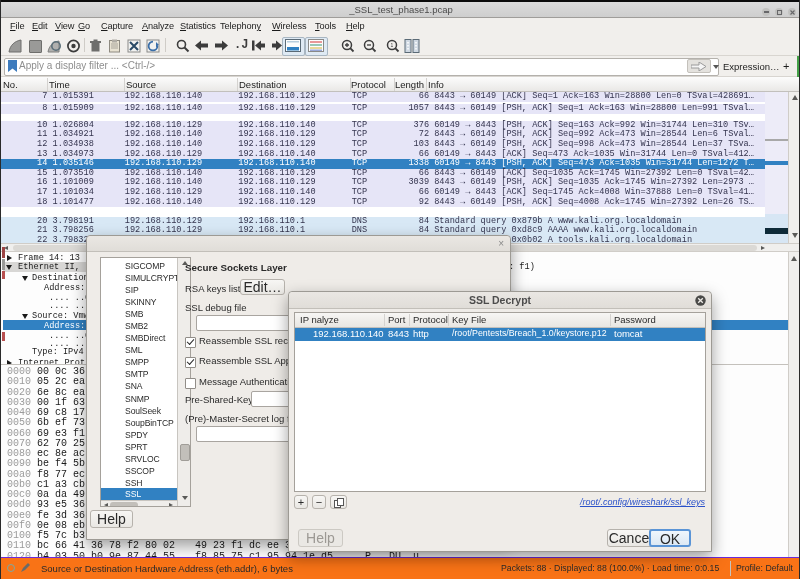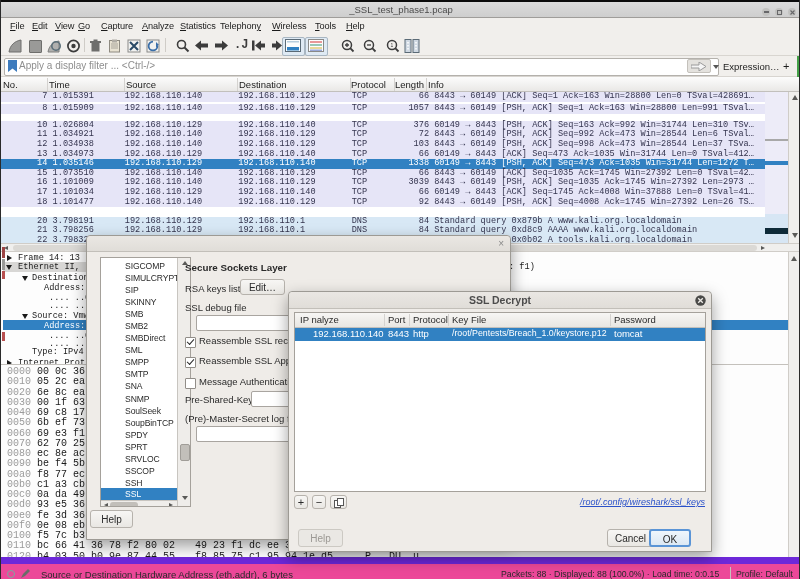--- a/index.html
+++ b/index.html
@@ -37,27 +37,27 @@
 #sbtrack1{left:787px;top:92px;width:11px;height:151px;background:#f0efed;border-left:1px solid #d0cdc8;box-sizing:border-box;}
 #hsb{left:0;top:243px;width:798px;height:9px;background:#f0efed;border-top:1px solid #d0cdc8;border-bottom:1px solid #d0cdc8;box-sizing:border-box;}
 
 #details{left:0;top:252px;width:798px;height:113px;background:#fdfdfd;overflow:hidden;border-bottom:1px solid #c4c1bc;box-sizing:border-box;}
 .drow{position:absolute;font-size:8.6px;line-height:10px;white-space:pre;color:#1a1a1a;}
 
 #hexpane{left:0;top:365px;width:798px;height:192px;background:#fdfdfd;overflow:hidden;}
 .hrow{position:absolute;font-size:10px;line-height:10.3px;white-space:pre;color:#1a1a1a;letter-spacing:0;}
 .off{color:#9b9b9b;}
 
-#status{left:0;top:557px;width:800px;height:22px;background:#ec4899;border-top:7px solid #6d28d9;box-sizing:border-box;}
+#status{left:0;top:557px;width:800px;height:22px;background:#f97316;border-top:1px solid #6d28d9;box-sizing:border-box;}
 #status span{position:absolute;top:5px;font-size:9.5px;color:#2a2a2a;}
 
 .dlg{position:absolute;background:#efece8;border:1px solid #9d9a94;border-radius:4px 4px 0 0;box-shadow:0 6px 16px rgba(0,0,0,0.38);}
 .dtitle{position:absolute;left:0;top:0;width:100%;height:16px;background:linear-gradient(#eae7e3,#e0ddd8);border-bottom:1px solid #c2bfb9;border-radius:4px 4px 0 0;box-sizing:border-box;}
 .dtitle b{display:block;text-align:center;font-size:10.5px;color:#4c4c4c;font-weight:bold;margin-top:2px;}
-.btn{position:absolute;background:linear-gradient(#f7f6f4,#e9e7e3);border:1px solid #b6b2ac;border-radius:3px;font-size:10px;color:#2a2a2a;text-align:center;box-sizing:border-box;}
+.btn{position:absolute;background:linear-gradient(#f7f6f4,#e9e7e3);border:1px solid #b6b2ac;border-radius:3px;font-size:14px;color:#2a2a2a;text-align:center;box-sizing:border-box;}
 .field{position:absolute;background:#fff;border:1px solid #a9a5a0;border-radius:2px;box-sizing:border-box;}
 .cb{position:absolute;width:9px;height:9px;background:#fff;border:1px solid #918d88;border-radius:1px;}
 .lbl{position:absolute;font-size:9.5px;color:#2a2a2a;white-space:nowrap;}
 .check{position:absolute;width:6px;height:3px;border-left:1.6px solid #2a2a2a;border-bottom:1.6px solid #2a2a2a;transform:rotate(-48deg);left:1px;top:1px;}
 </style></head><body>
 <div id="win">
 
 <div id="titlebar" class="abs">
       <span id="title">_SSL_test_phase1.pcap</span>
 <div class="abs" style="left:761px;top:6px;width:8px;height:8px;border-radius:50%;background:#c2c2c0;"></div>

